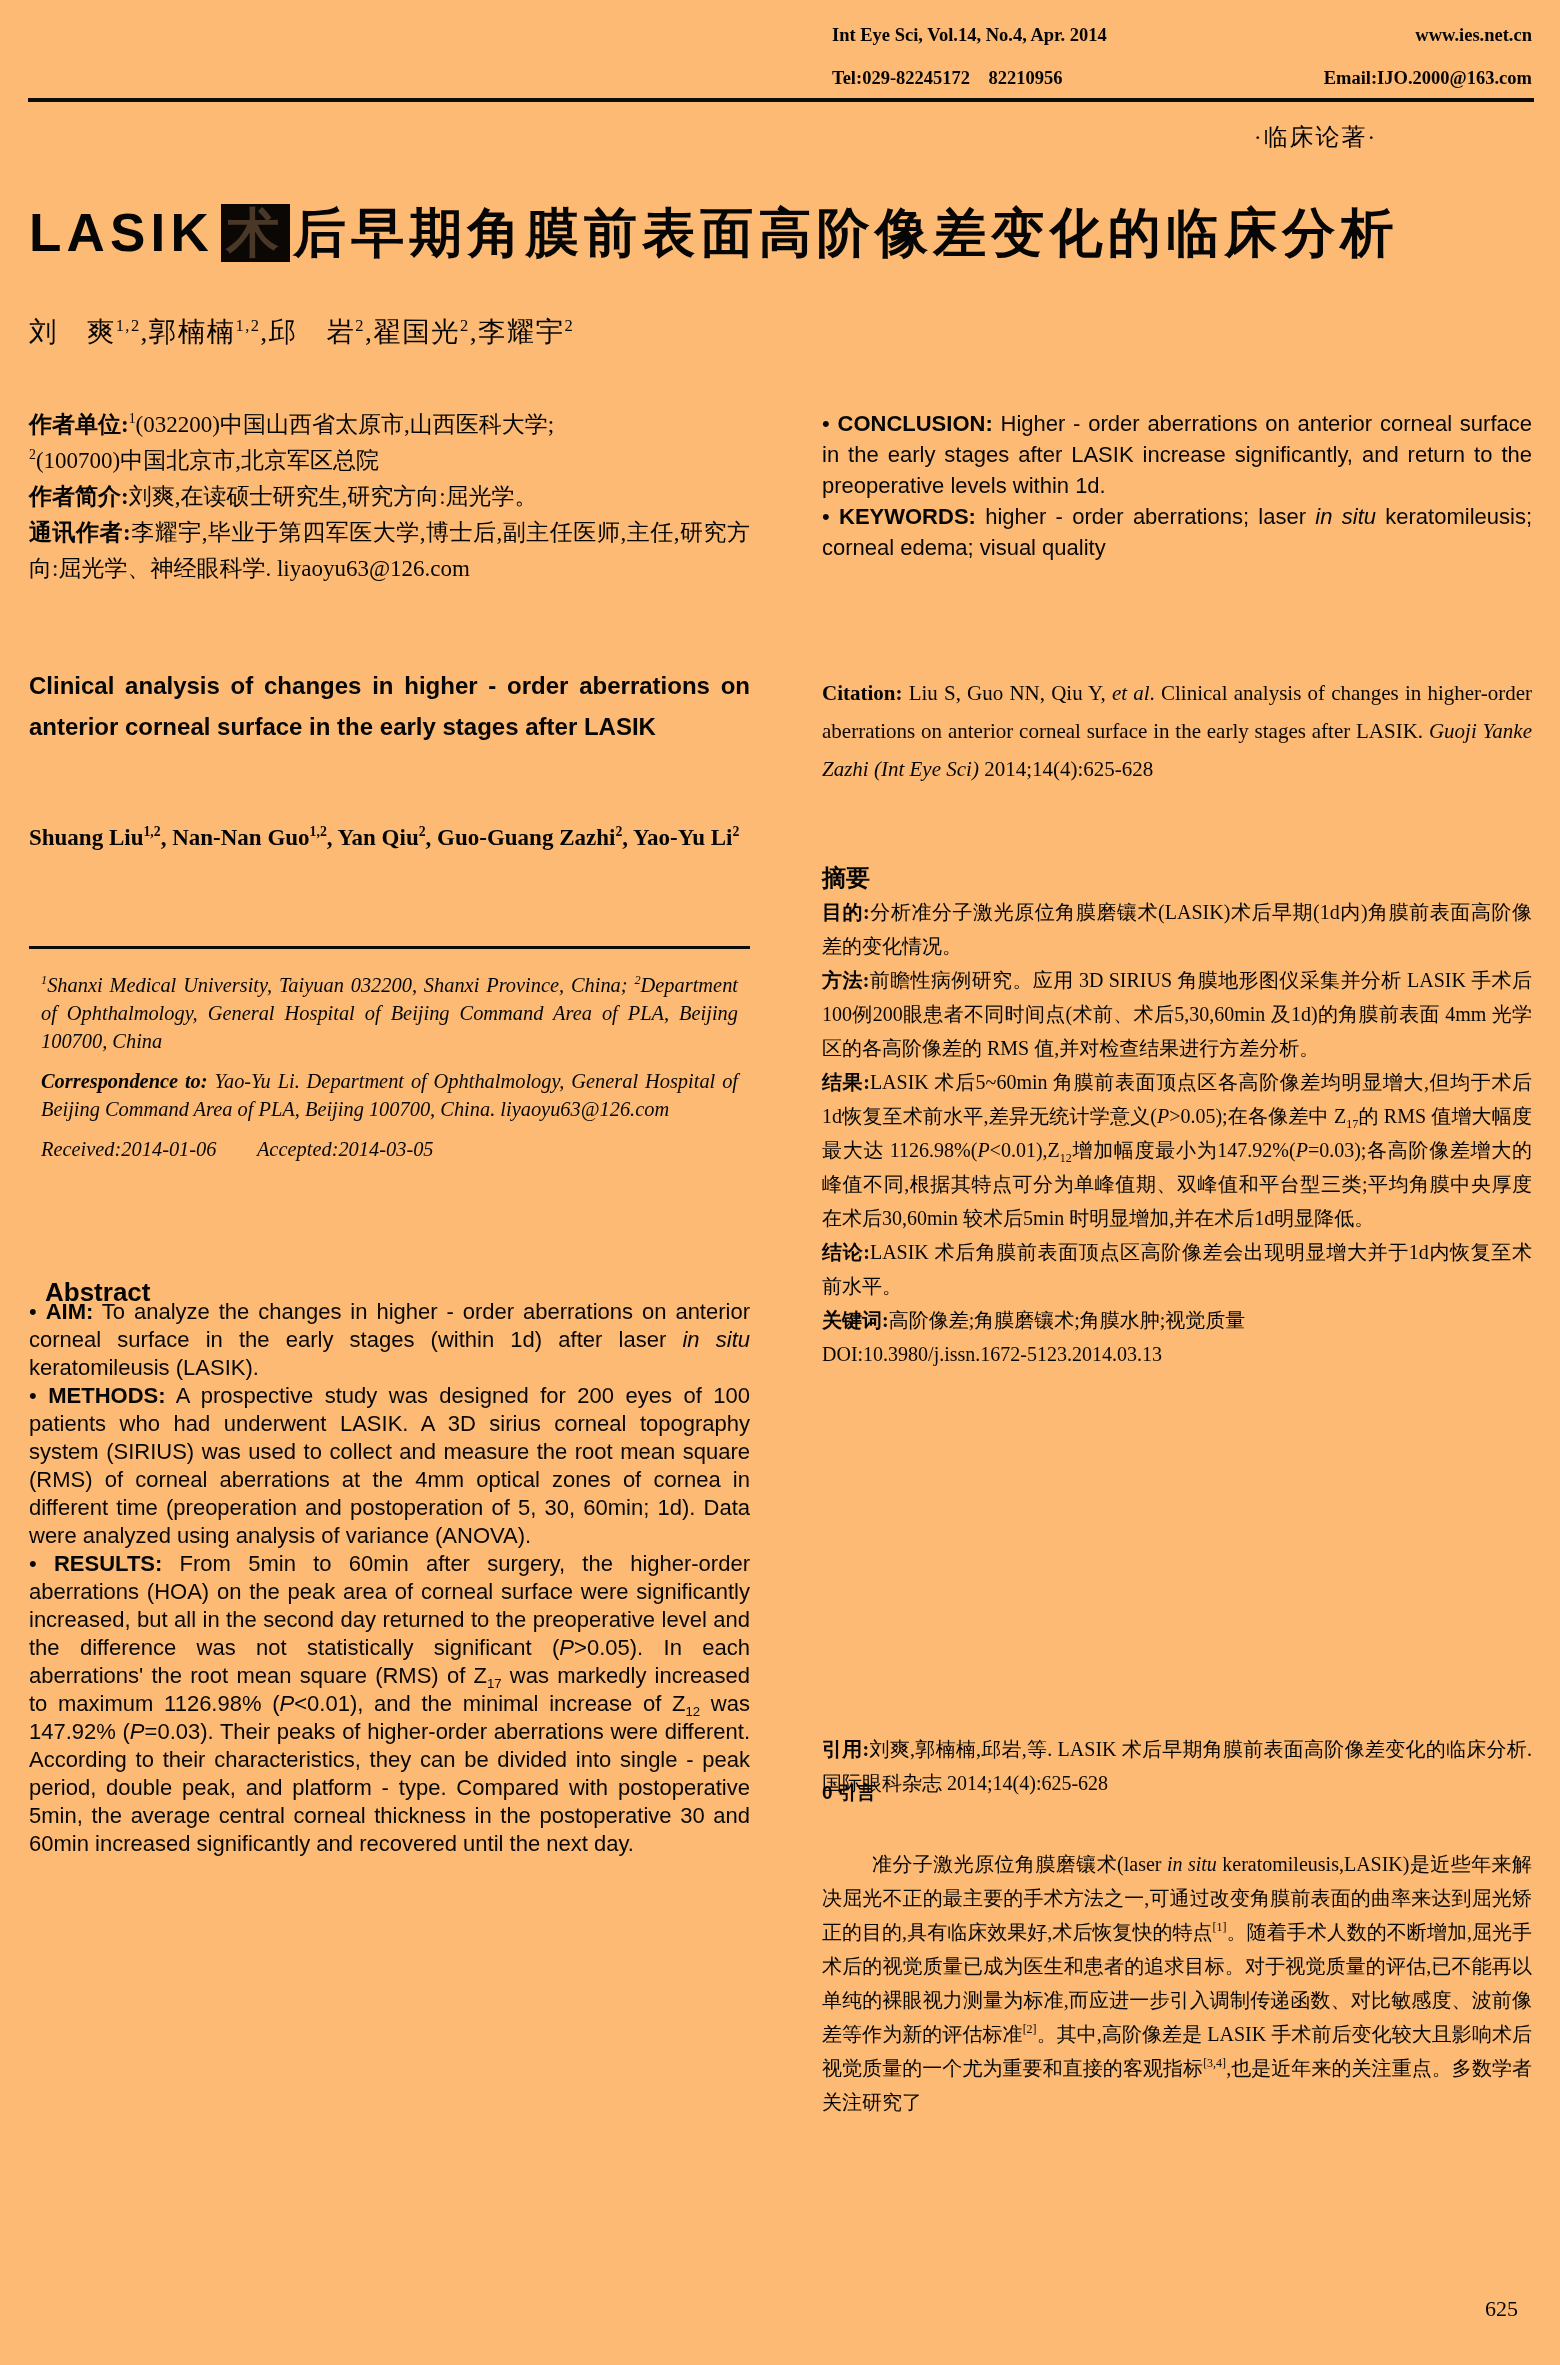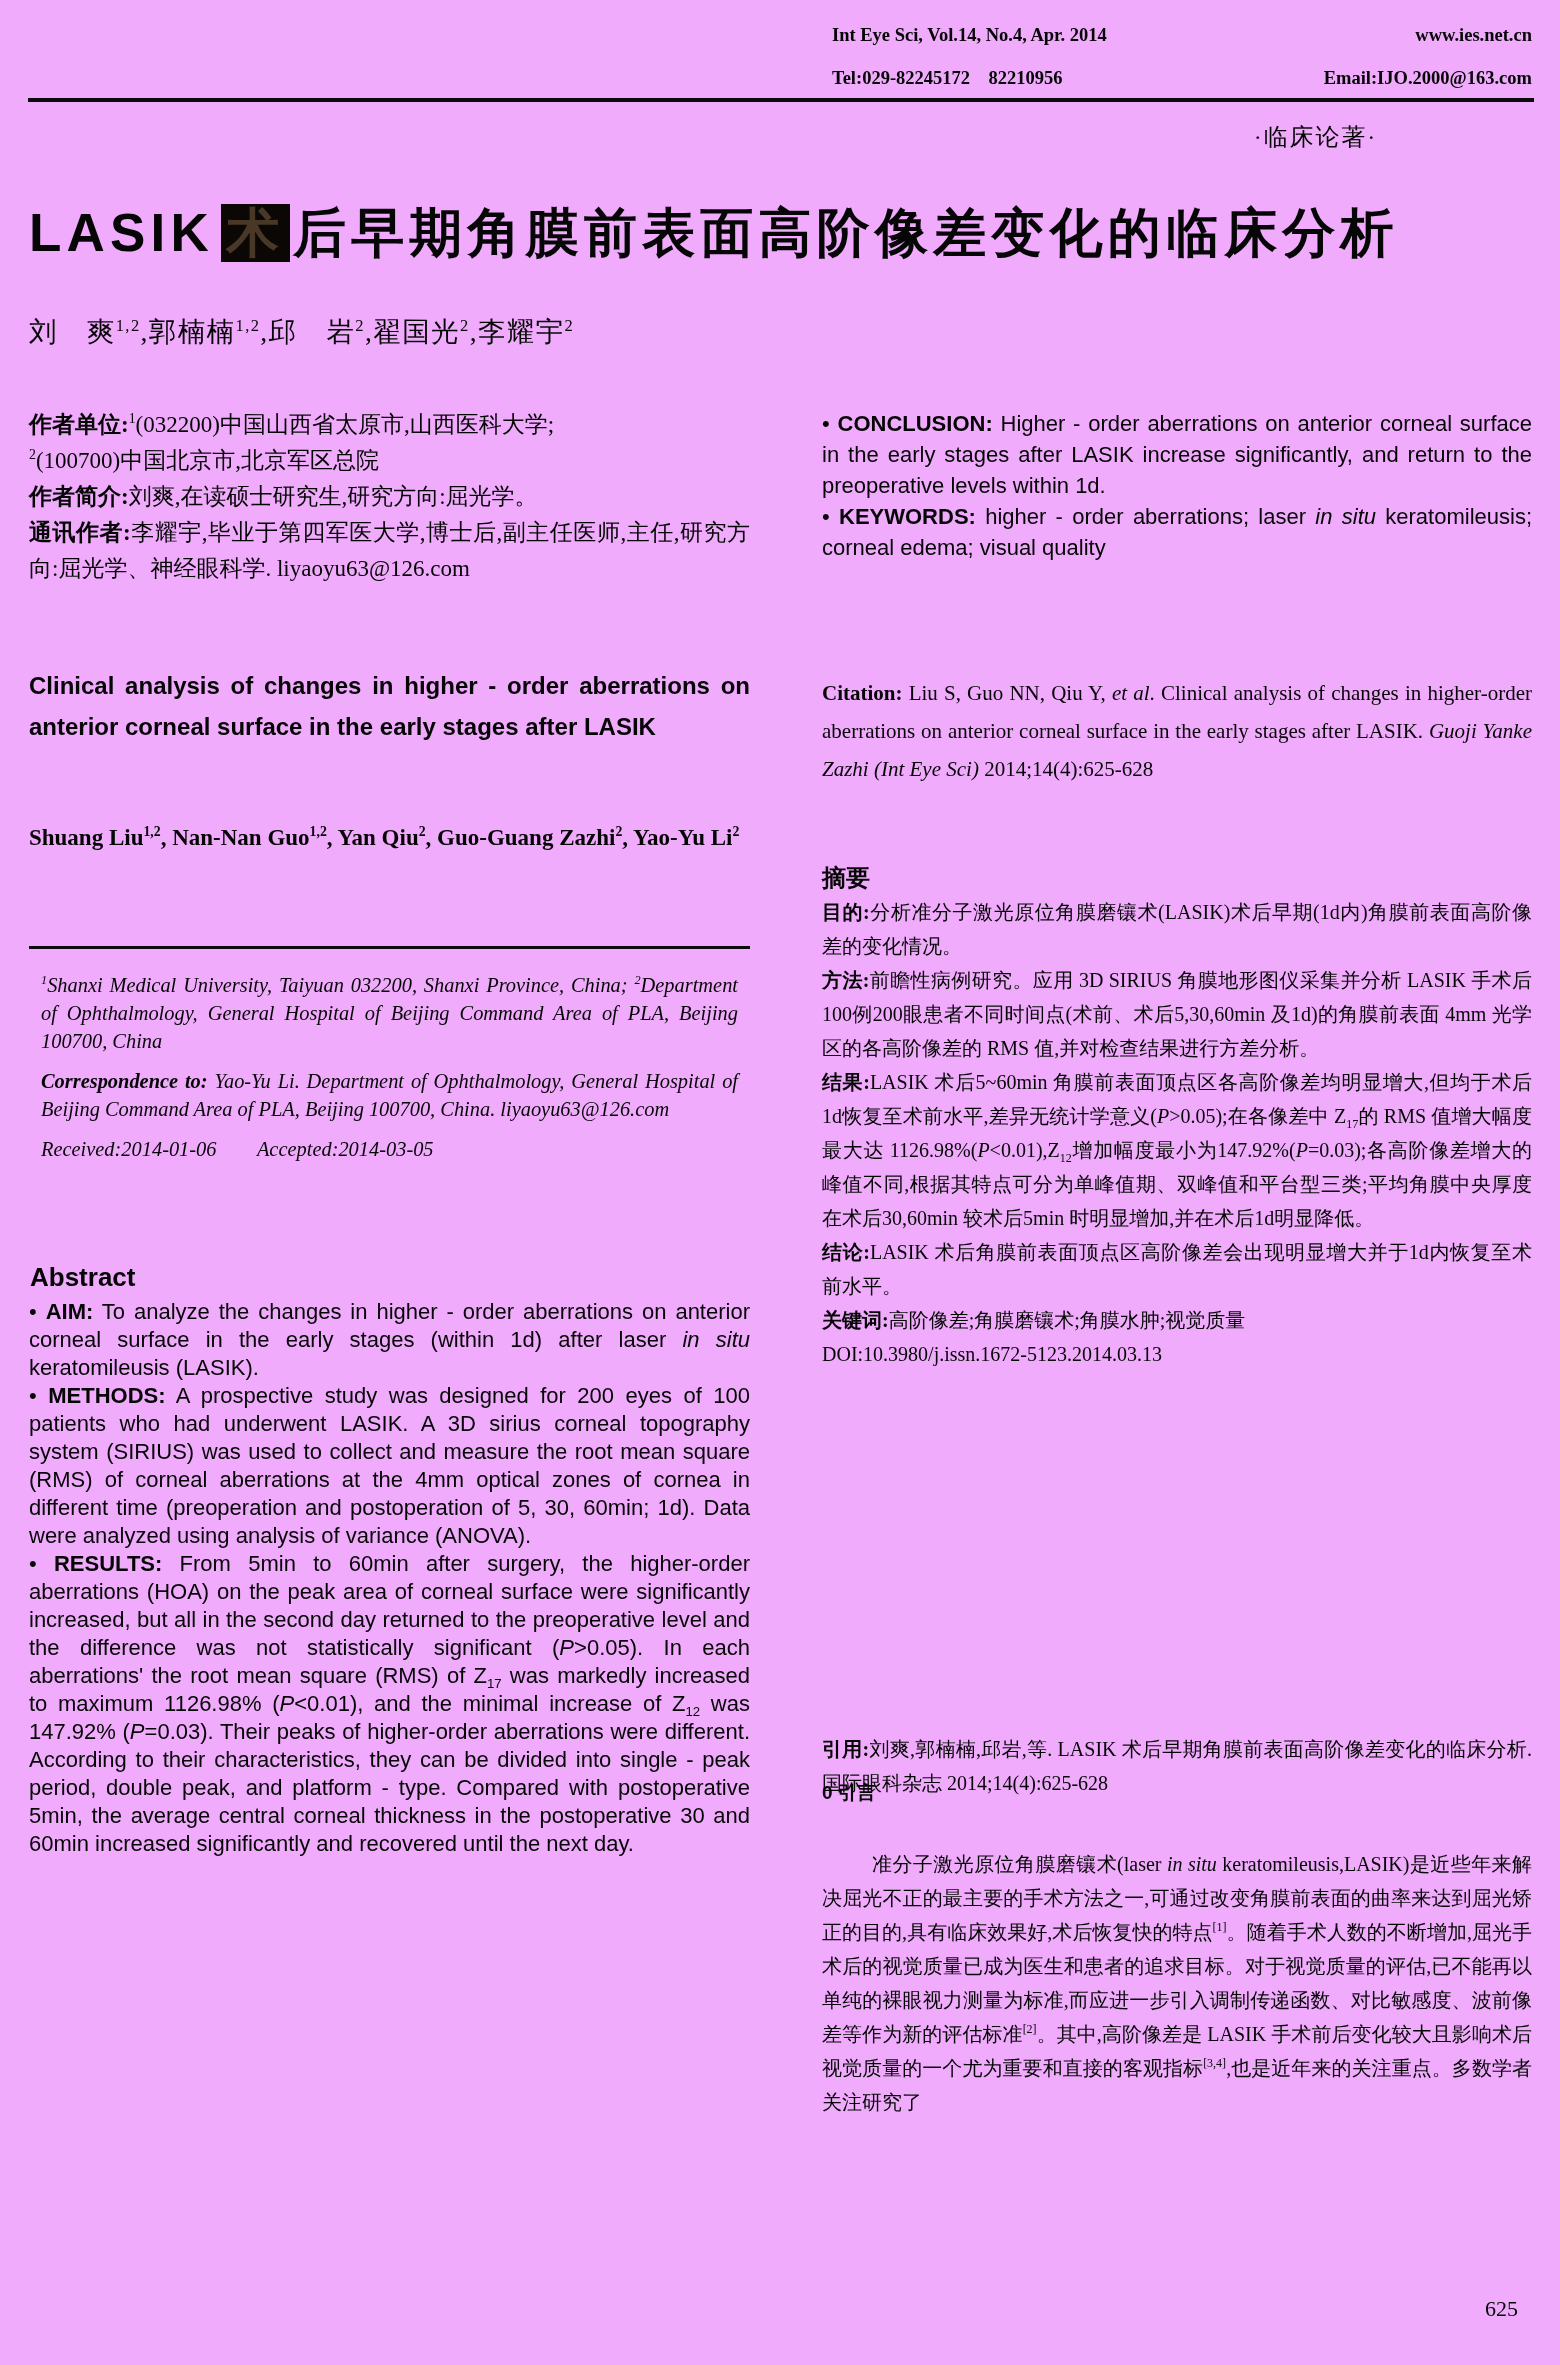--- a/index.html
+++ b/index.html
@@ -1,20 +1,20 @@
 <!DOCTYPE html>
 <html style="font-size:7.6px"><head>
 <meta charset="utf-8">
 <style>
   html,body{margin:0;padding:0;background:#9a9a9a;}
   .page{
     position:relative;
     width:1560px;height:2366px;
     margin:0 auto;
-    background:#f0abfc;
+    background:#fdba74;
     color:#060606;
     font-family:"Liberation Serif","DejaVu Serif",serif;
     overflow:hidden;
   }
   .abs{position:absolute;}
   .prewrap{white-space:pre-wrap;}
   .just{text-align:justify;}
   .sans{font-family:"Liberation Sans","DejaVu Sans",sans-serif;}
 
   
@@ -131,21 +131,21 @@
   <div class="abs col-l en-authors just"><span>Shuang Liu</span><span class="r-sup">1,2</span><span>, Nan-Nan Guo</span><span class="r-sup">1,2</span><span>, Yan Qiu</span><span class="r-sup">2</span><span>, Guo-Guang Zazhi</span><span class="r-sup">2</span><span>, Yao-Yu Li</span><span class="r-sup">2</span></div>
 
   <div class="abs rule-col"></div>
 
   <div class="abs col-l affil just">
     <p><span class="r-sup">1</span><span>Shanxi Medical University, Taiyuan 032200, Shanxi Province, China; </span><span class="r-sup">2</span><span>Department of Ophthalmology, General Hospital of Beijing Command Area of PLA, Beijing 100700, China</span></p>
     <p><span class="r-b">Correspondence to:</span><span> Yao-Yu Li. Department of Ophthalmology, General Hospital of Beijing Command Area of PLA, Beijing 100700, China. liyaoyu63@126.com</span></p>
     <p class="prewrap"><span>Received:2014-01-06        Accepted:2014-03-05</span></p>
   </div>
 
-  <h2 class="abs col-l abs-h sans" style="margin:1px">Abstract</h2>
+  <h2 class="abs col-l abs-h sans" style="margin:16px">Abstract</h2>
 
   <div class="abs col-l abs-body just sans">
     <p><span>• </span><span class="r-b">AIM:</span><span> To analyze the changes in higher - order aberrations on anterior corneal surface in the early stages (within 1d) after laser </span><span class="r-i">in situ</span><span> keratomileusis (LASIK).</span></p>
     <p><span>• </span><span class="r-b">METHODS:</span><span> A prospective study was designed for 200 eyes of 100 patients who had underwent LASIK. A 3D sirius corneal topography system (SIRIUS) was used to collect and measure the root mean square (RMS) of corneal aberrations at the 4mm optical zones of cornea in different time (preoperation and postoperation of 5, 30, 60min; 1d). Data were analyzed using analysis of variance (ANOVA).</span></p>
     <p><span>• </span><span class="r-b">RESULTS:</span><span> From 5min to 60min after surgery, the higher-order aberrations (HOA) on the peak area of corneal surface were significantly increased, but all in the second day returned to the preoperative level and the difference was not statistically significant (</span><span class="r-i">P</span><span>&gt;0.05). In each aberrations' the root mean square (RMS) of Z</span><span class="r-sub">17</span><span> was markedly increased to maximum 1126.98% (</span><span class="r-i">P</span><span>&lt;0.01), and the minimal increase of Z</span><span class="r-sub">12</span><span> was 147.92% (</span><span class="r-i">P</span><span>=0.03). Their peaks of higher-order aberrations were different. According to their characteristics, they can be divided into single - peak period, double peak, and platform - type. Compared with postoperative 5min, the average central corneal thickness in the postoperative 30 and 60min increased significantly and recovered until the next day.</span></p>
   </div>
 
   <div class="abs col-r bullets just sans">
     <p><span>• </span><span class="r-b">CONCLUSION:</span><span> Higher - order aberrations on anterior corneal surface in the early stages after LASIK increase significantly, and return to the preoperative levels within 1d.</span></p>
     <p><span>• </span><span class="r-b">KEYWORDS:</span><span> higher - order aberrations; laser </span><span class="r-i">in situ</span><span> keratomileusis; corneal edema; visual quality</span></p>

